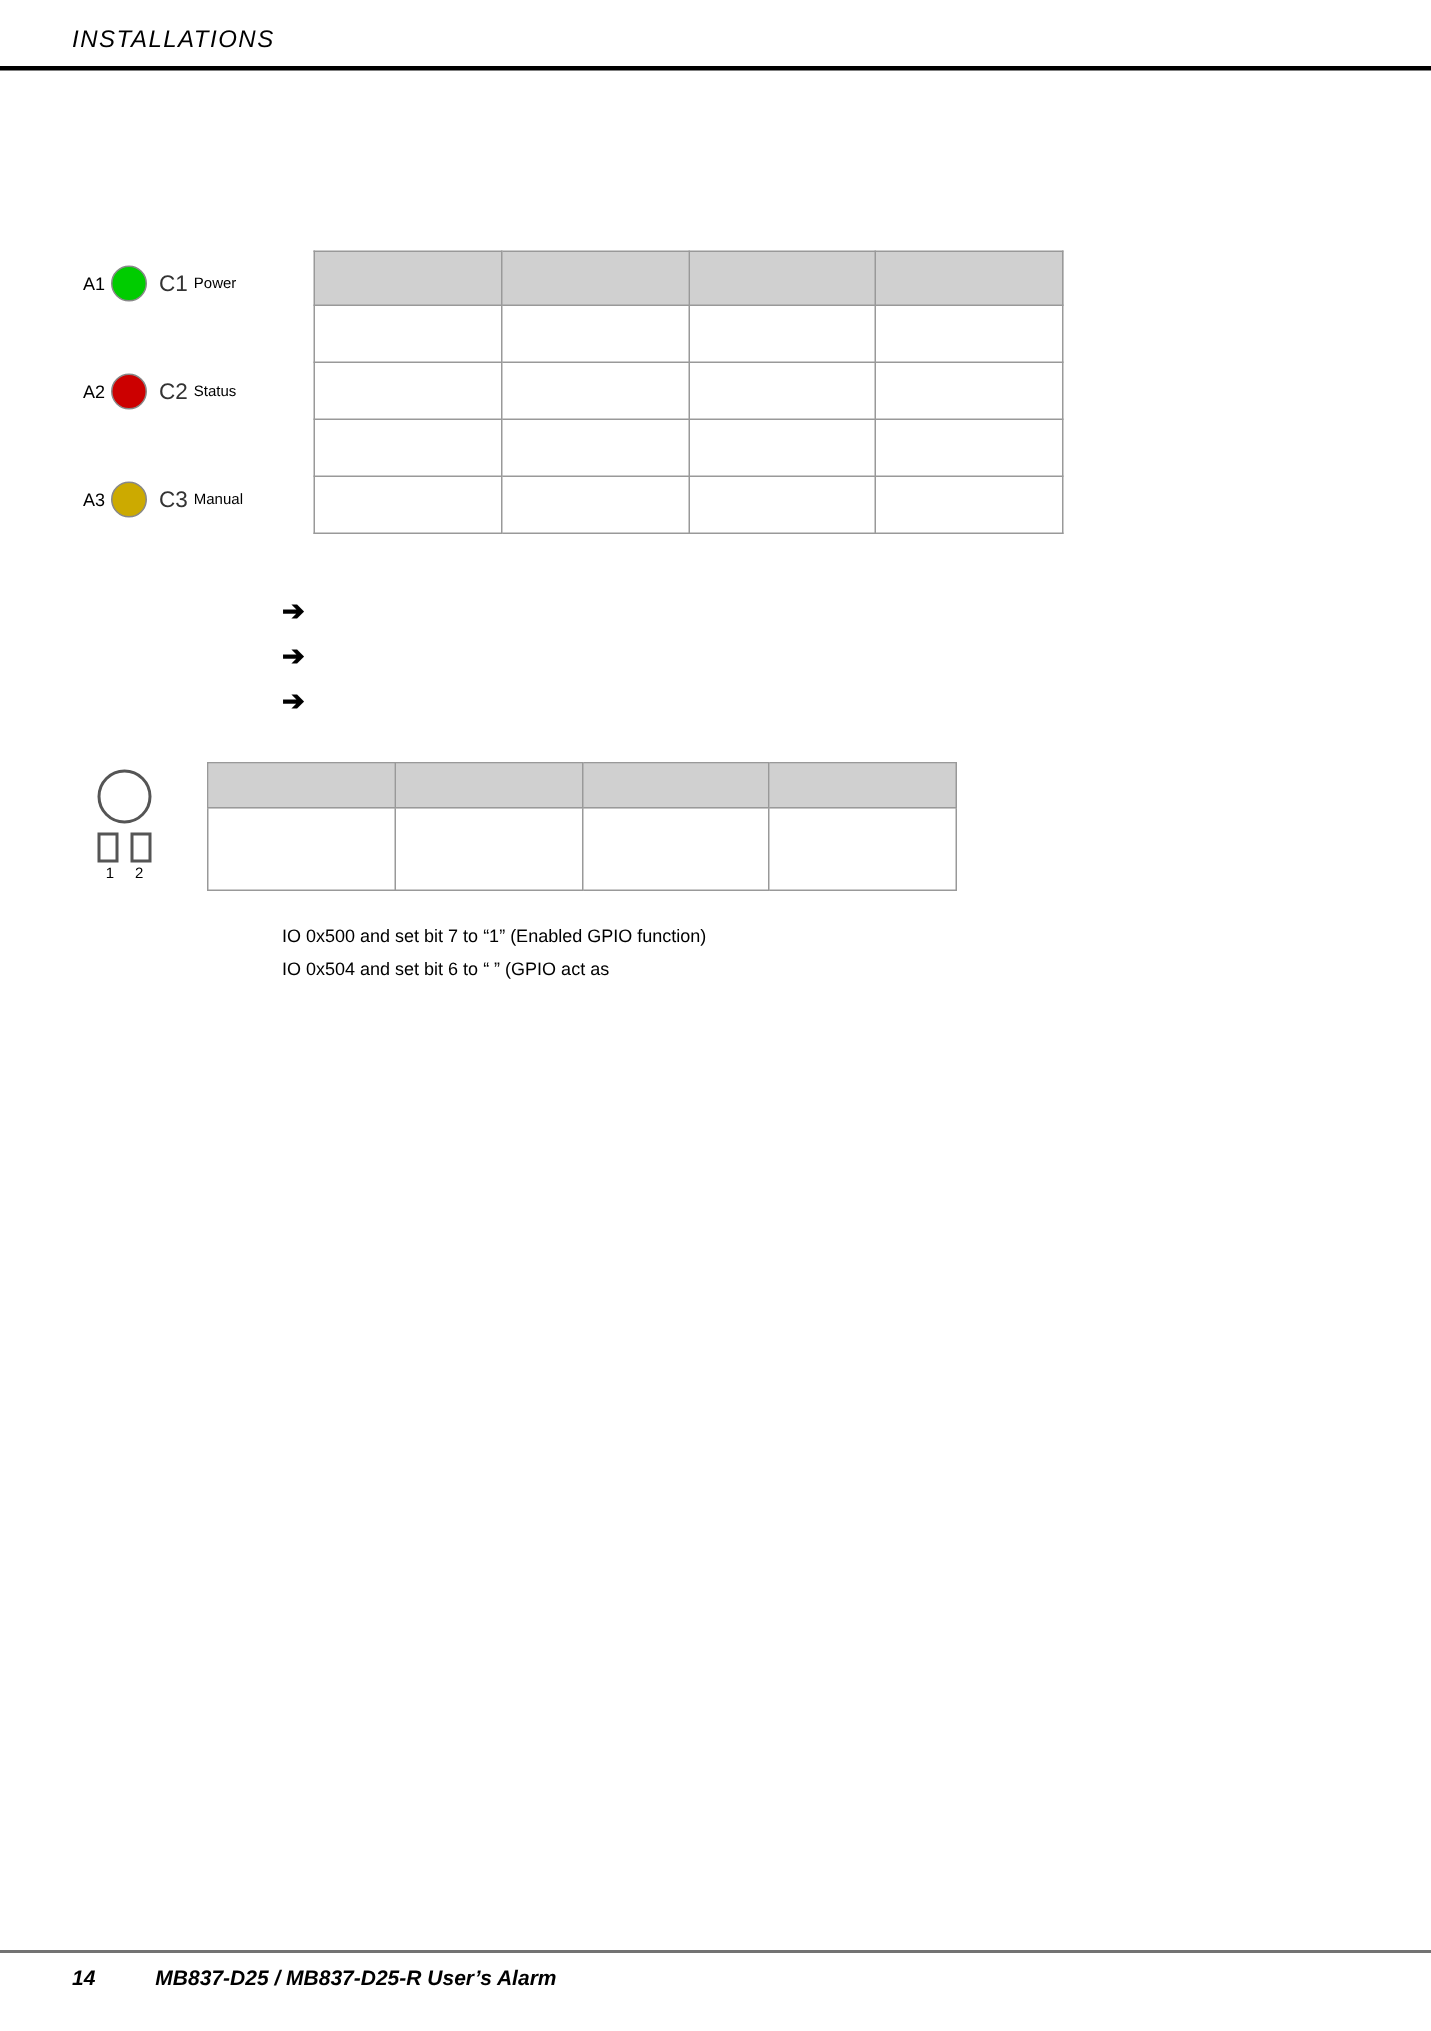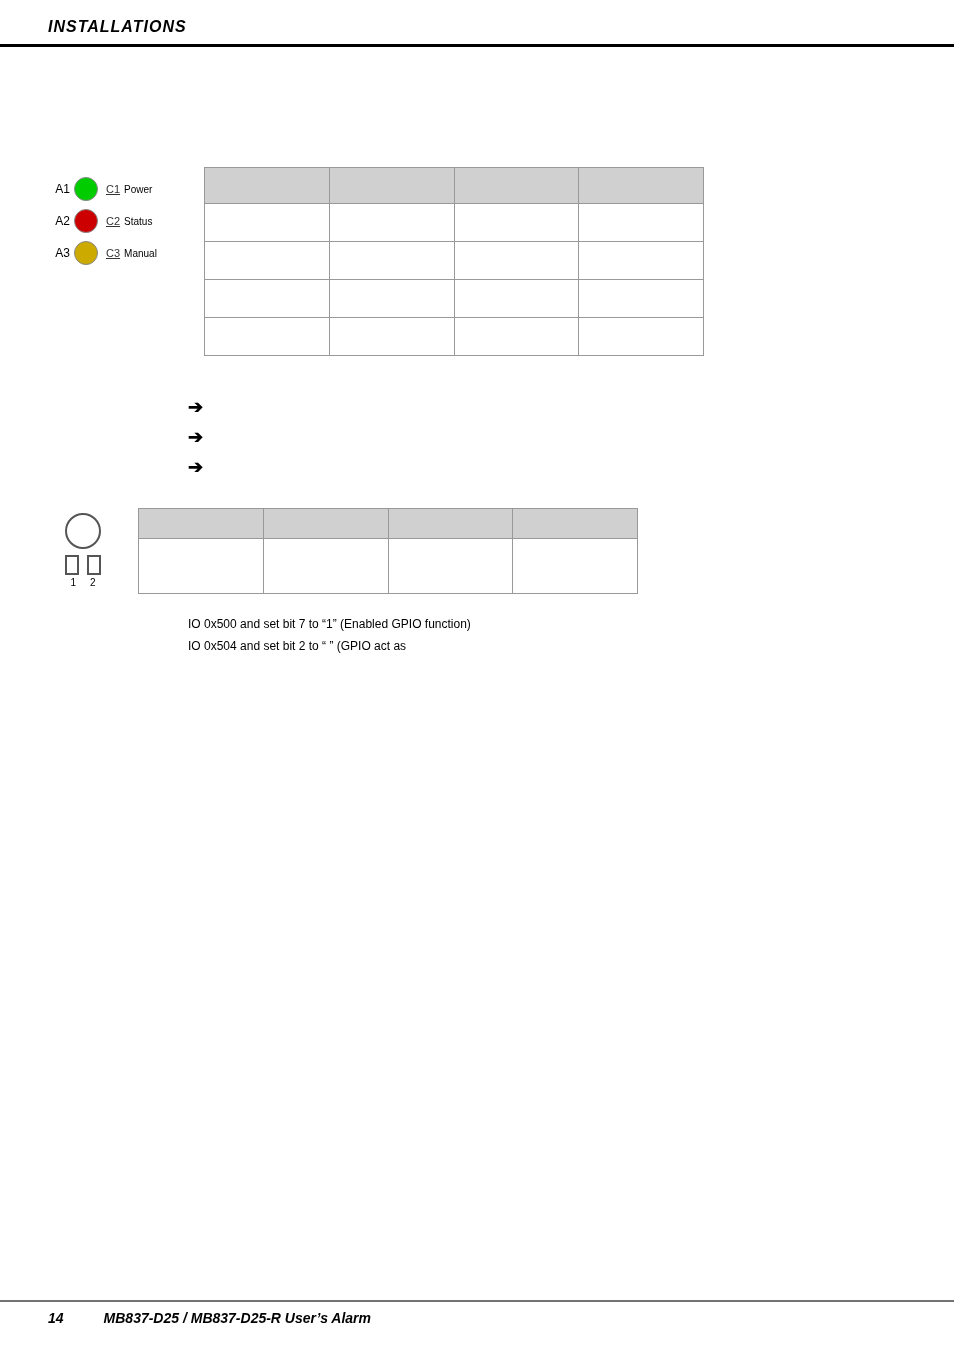--- a/index.html
+++ b/index.html
@@ -23,21 +23,21 @@
 
     
     .header {
       padding: 18px 48px 8px 48px;
       border-bottom: 3px solid #000;
       margin-bottom: 0;
     }
 
     .header-title {
       font-style: italic;
-      font-weight: bold;
+      font-weight: normal;
       font-size: 16px;
       letter-spacing: 1px;
     }
 
     
     .content {
       padding: 20px 48px 20px 48px;
     }
 
     
@@ -46,20 +46,21 @@
       align-items: flex-start;
       margin-top: 100px;
       margin-bottom: 40px;
     }
 
     .led-diagram {
       display: flex;
       flex-direction: column;
       margin-right: 30px;
       margin-top: 10px;
+      gap: 40px;
     }
 
     .led-row {
       display: flex;
       align-items: center;
       margin-bottom: 8px;
     }
 
     .led-label-left {
       font-size: 12px;
@@ -79,24 +80,23 @@
     .led-green { background: #00cc00; }
     .led-red { background: #cc0000; }
     .led-yellow { background: #ccaa00; }
 
     .led-label-right {
       font-size: 10px;
       min-width: 50px;
     }
 
     .led-connector {
-      font-size: 11px;
+      font-size: 15px;
       color: #333;
       margin-right: 4px;
-      text-decoration: underline;
     }
 
     
     .status-table {
       border-collapse: collapse;
       width: 500px;
       font-size: 12px;
     }
 
     .status-table th, .status-table td {
@@ -354,21 +354,21 @@
             <td></td>
             <td></td>
             <td></td>
           </tr>
         </tbody>
       </table>
     </div>
 
     <div class="io-text-section">
       <div>IO 0x500 and set bit 7 to “1” (Enabled GPIO function)</div>
-      <div>IO 0x504 and set bit 2 to “  ” (GPIO act as</div>
+      <div>IO 0x504 and set bit 6 to “  ” (GPIO act as</div>
     </div>
 
   </div>
 
   <div class="footer">
     <span class="footer-page">14</span>
     <span class="footer-title">MB837-D25 / MB837-D25-R  User’s Alarm</span>
   </div>
 
 </div>

